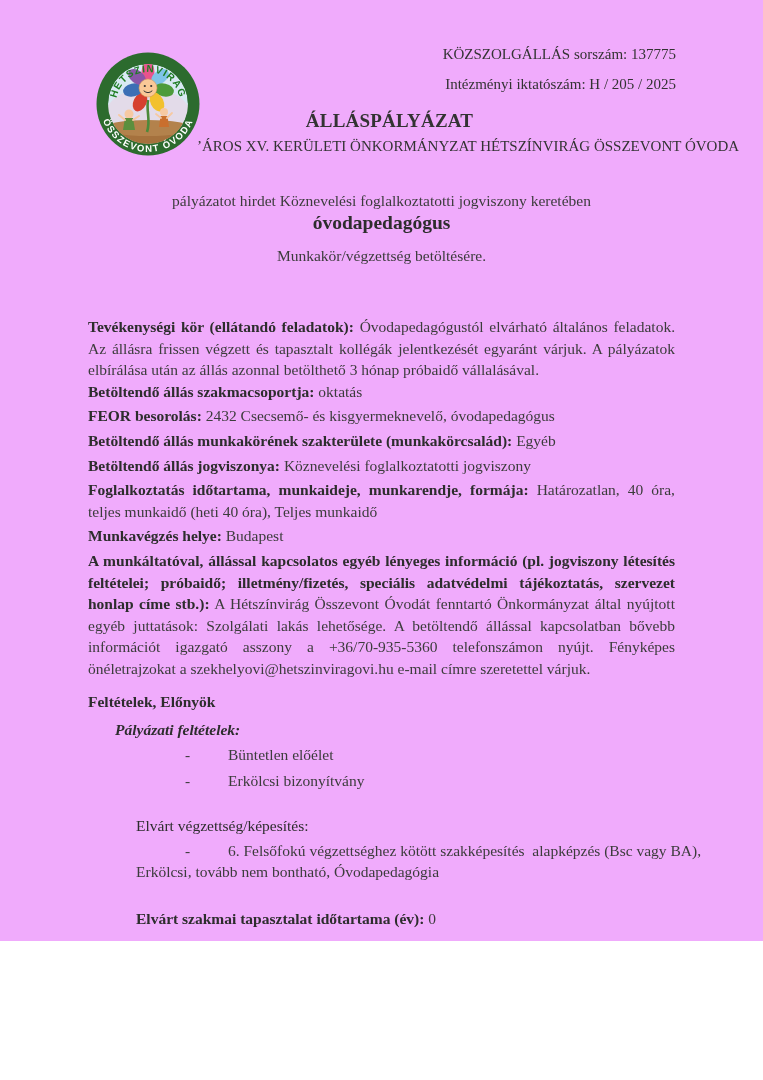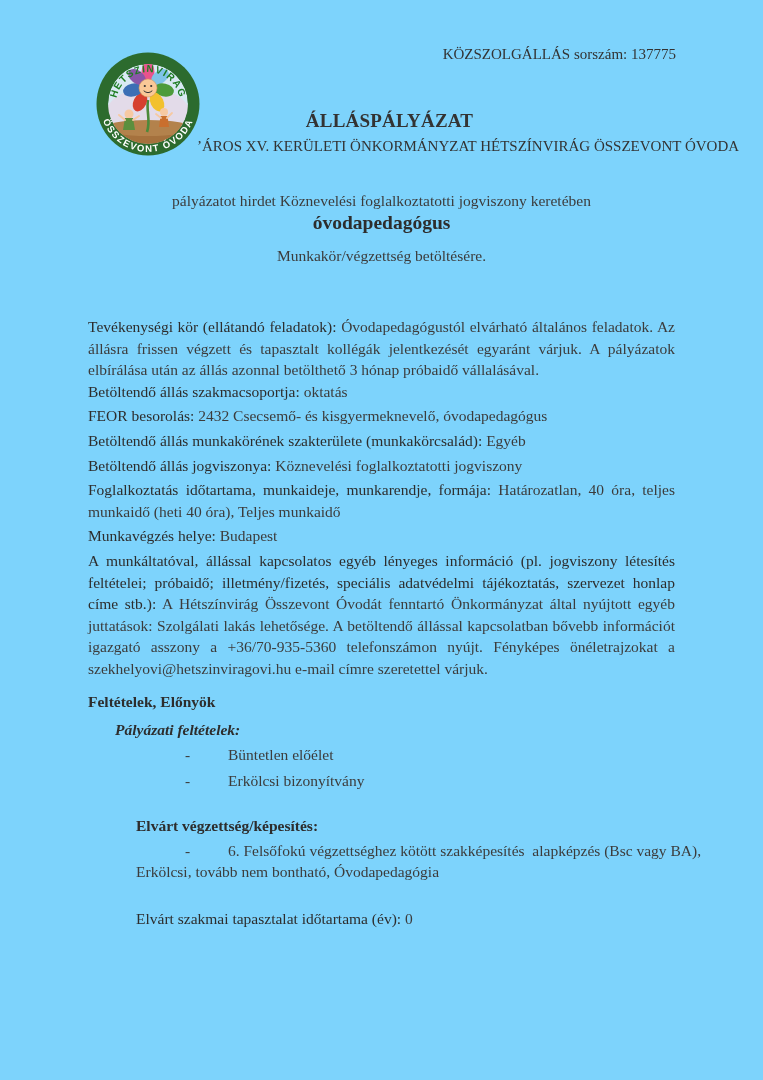--- a/index.html
+++ b/index.html
@@ -1,21 +1,21 @@
 <!DOCTYPE html>
 <html lang="hu"><head>
 <meta charset="utf-8">
 <style>
   html,body { margin:0; padding:0; background:#ffffff; }
   .page {
-    position:relative; width:763px; height:1080px; background:#7dd3fc; overflow:hidden;
+    position:relative; width:763px; height:941px; background:#f0abfc; overflow:hidden;
     font-family:"Liberation Serif","DejaVu Serif",serif;
     color:#3c3c3c; font-size:15.5px;
   }
-  .b { font-weight:normal; color:#2d2d2d; }
+  .b { font-weight:bold; color:#2d2d2d; }
   .meta {
     position:absolute; top:39px; right:87px; text-align:right;
     font-size:15px; line-height:30px; color:#333333;
   }
   .logo { position:absolute; left:96px; top:52px; width:104px; height:104px; }
   .doc-title {
     position:absolute; top:110px; left:8px; width:100%; margin:0; text-align:center;
     font-size:19px; font-weight:bold; color:#333333; letter-spacing:0.2px;
   }
   .org {
@@ -29,35 +29,36 @@
   .content { position:absolute; top:316px; left:88px; width:587px; }
   .content p { margin:0; line-height:21.5px; text-align:justify; }
   .content p.field  { margin:0 0 3.2px 0; }
   .content p.para   { margin:0; }
   .content p.other  { margin-top:2px; }
 
   .cond-h   { font-weight:bold; color:#2d2d2d; margin-top:12px !important; text-align:left !important; }
   .cond-sub { font-weight:bold; font-style:italic; color:#2d2d2d;
               margin:6px 0 0 27px !important; text-align:left; }
   .legal-h  { font-weight:bold; color:#2d2d2d; margin:0 0 0 48px !important; text-align:left !important; }
-  .qual-h   { font-weight:bold; color:#2d2d2d; margin:24px 0 0 48px !important; text-align:left; }
+  .qual-h   { font-weight:normal; color:#2d2d2d; margin:24px 0 0 48px !important; text-align:left; }
   .exp      { margin:25px 0 0 48px !important; text-align:left !important; }
 
   .bullet { position:relative; margin:3.5px 0 0 48px !important; text-indent:92px; text-align:left !important; }
   .bullet + .bullet { margin-top:4.5px !important; }
   .bullet .dash { position:absolute; left:49px; top:0; text-indent:0; }
   .bullet.pre { white-space:pre; margin-top:3px !important; overflow:visible; }
 </style>
 </head>
 <body>
 
 <div class="page">
 
   <div class="meta">
     <div>KÖZSZOLGÁLLÁS sorszám: 137775</div>
+    <div>Intézményi iktatószám: H / 205 / 2025</div>
   </div>
 
   <svg class="logo" viewBox="0 0 104 104" aria-hidden="true">
     <defs>
       <clipPath id="innerClip">
           <circle cx="52" cy="52" r="40"></circle>
         </clipPath>
       <path id="arcTop" d="M 20,52 A 32,32 0 0 1 84,52" fill="none"></path>
       <path id="arcBot" d="M 4,52 A 48,48 0 0 0 100,52" fill="none"></path>
     </defs>

